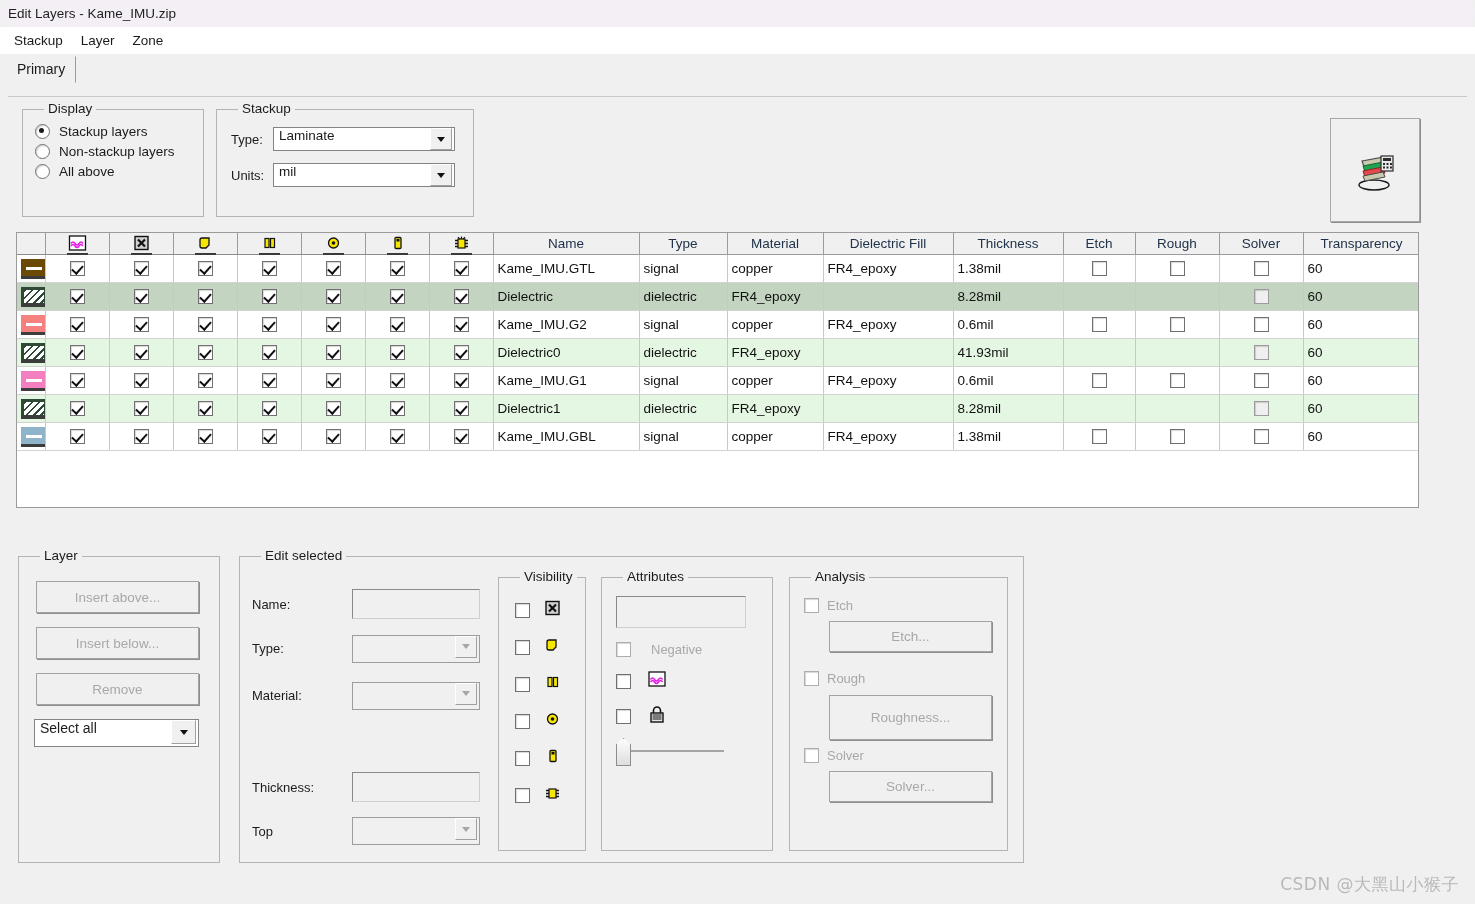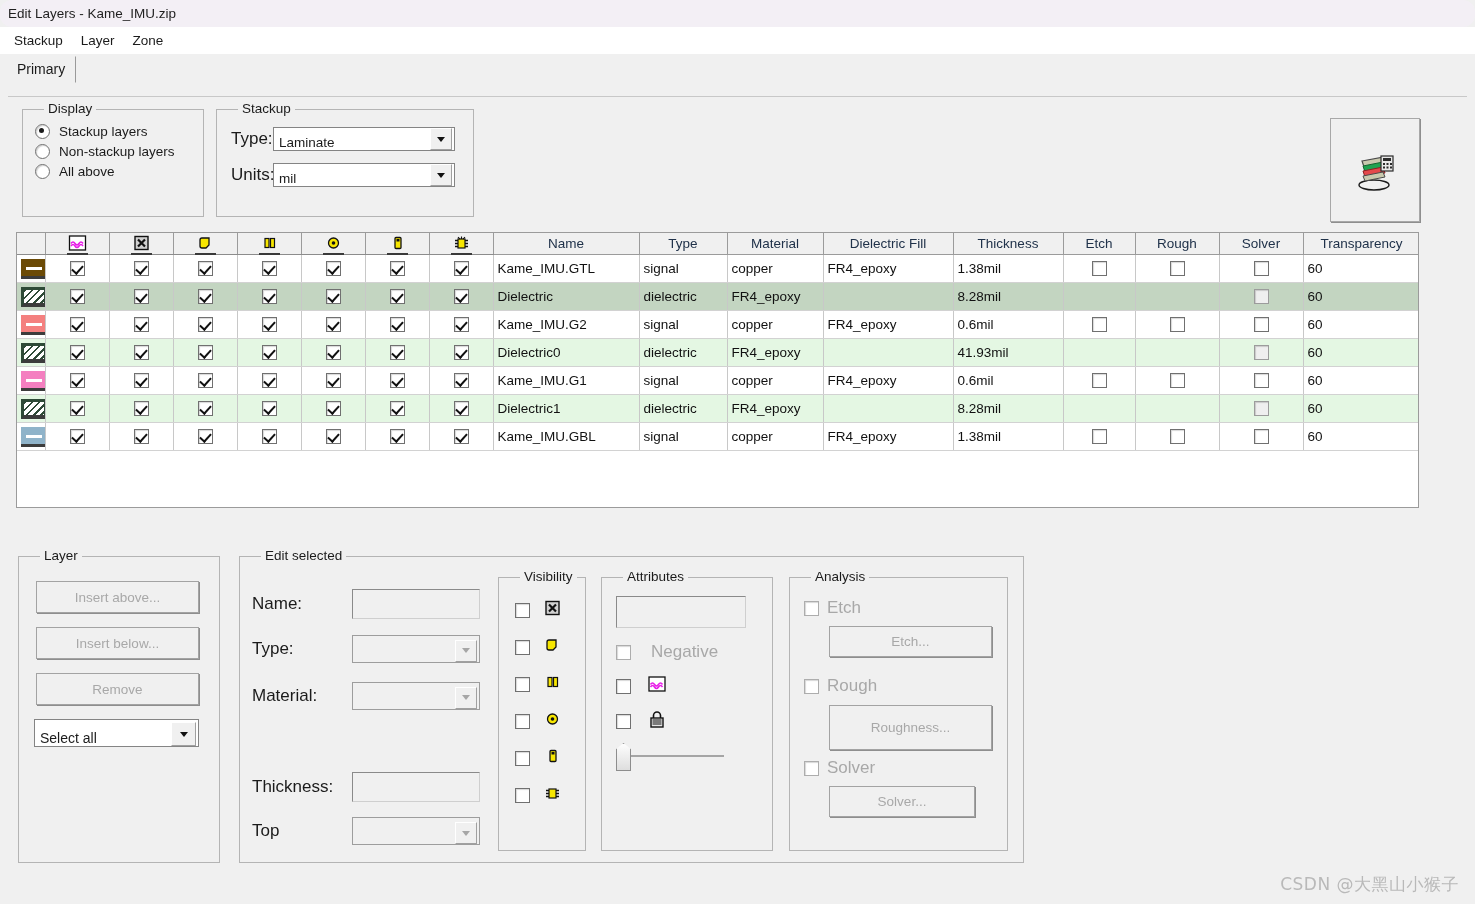--- a/index.html
+++ b/index.html
@@ -51,21 +51,21 @@
     box-shadow:inset 1px 1px 1px rgba(0,0,0,.18);
     margin-right:9px;position:relative;flex:0 0 auto;
   }
   .radio.on::after{
     content:"";position:absolute;left:3px;top:3px;
     width:5px;height:5px;border-radius:50%;background:#1b1b1b;
   }
   .radio-row span{font-size:13.5px;}
   
   .combo{
-    display:inline-flex;align-items:flex-end;
+    display:inline-flex;align-items:flex-start;
     border:1px solid #848484;background:#fff;
     height:24px;box-sizing:border-box;position:relative;gap:16px;
   }
   .combo .ctext{padding-left:5px;flex:1;font-size:13.5px;
     overflow:hidden;white-space:nowrap;}
   .combo .carrow{
     width:20px;height:20px;margin-right:2px;flex:0 0 auto;
     background:#f0f0f0;border:1px solid #a0a0a0;
     border-top-color:#fff;border-left-color:#fff;
     display:flex;align-items:center;justify-content:center;
@@ -159,21 +159,21 @@
     background:linear-gradient(180deg,#fdfdfd,#dedede);
     border:1px solid #8d8d8d;
     clip-path:polygon(0 22%,50% 0,100% 22%,100% 100%,0 100%);
   }
   
   #wm{
     position:absolute;right:16px;bottom:8px;
     font-size:17px;color:#b9b9b9;letter-spacing:.5px;
     font-family:"DejaVu Sans",sans-serif;
   }
-  .lbl{font-size:17px;color:#1b1b1b;}
+  .lbl{font-size:13px;color:#1b1b1b;}
   .lbl.dis{color:#a8a8a8;}
 </style>
 </head>
 <body>
 
 <div id="titlebar">
   <span>Edit Layers - Kame_IMU.zip</span>
 </div>
 
 <div id="menubar">
@@ -918,18 +918,18 @@
       <div style="display:flex;align-items:center;margin-bottom:8px;">
         <span class="cb gray"></span>
         <span class="lbl dis" style="margin-left:8px;">Rough</span>
       </div>
       <div class="btn disabled" style="width:163px;height:45px;margin:9px 0 8px 25px;">Roughness...</div>
 
       <div style="display:flex;align-items:center;margin-bottom:8px;">
         <span class="cb gray"></span>
         <span class="lbl dis" style="margin-left:8px;">Solver</span>
       </div>
-      <div class="btn disabled" style="width:146px;height:31px;margin:0 0 0 25px;">Solver...</div>
+      <div class="btn disabled" style="width:163px;height:31px;margin:0 0 0 25px;">Solver...</div>
     </div>
   </div>
 </div>
 
 <div id="wm">CSDN @大黑山小猴子</div>
 
 </body></html>

